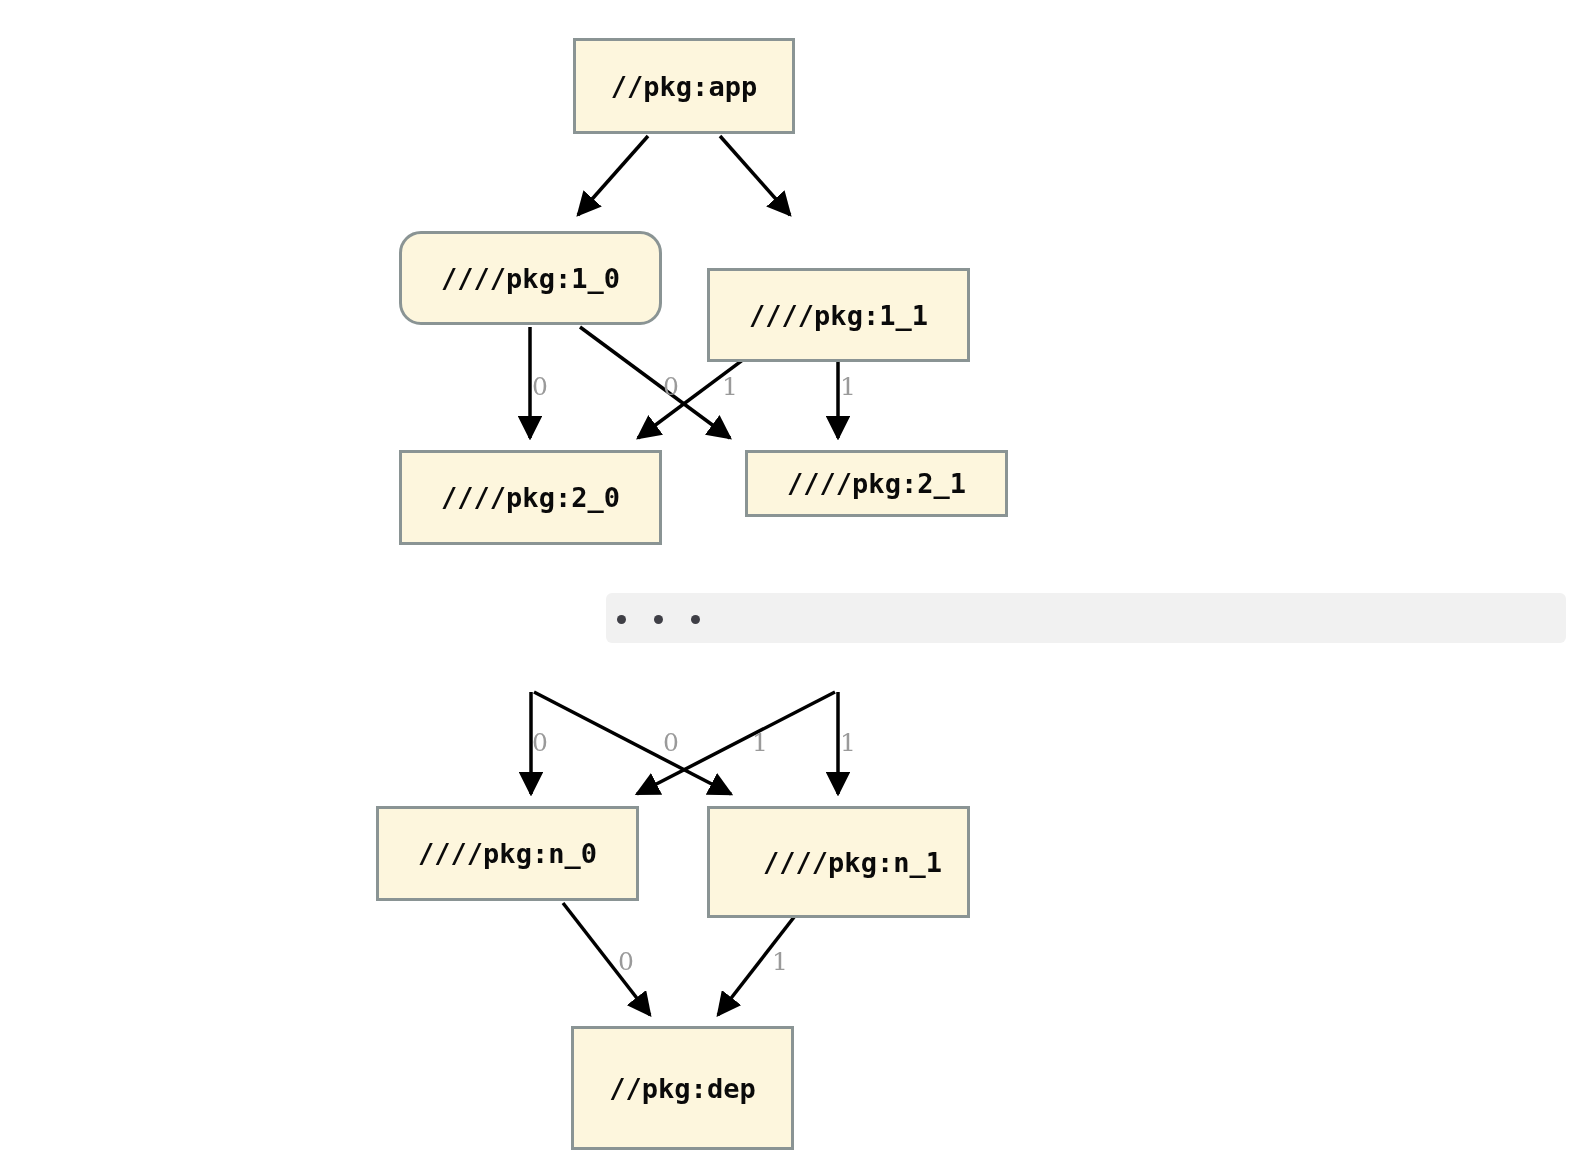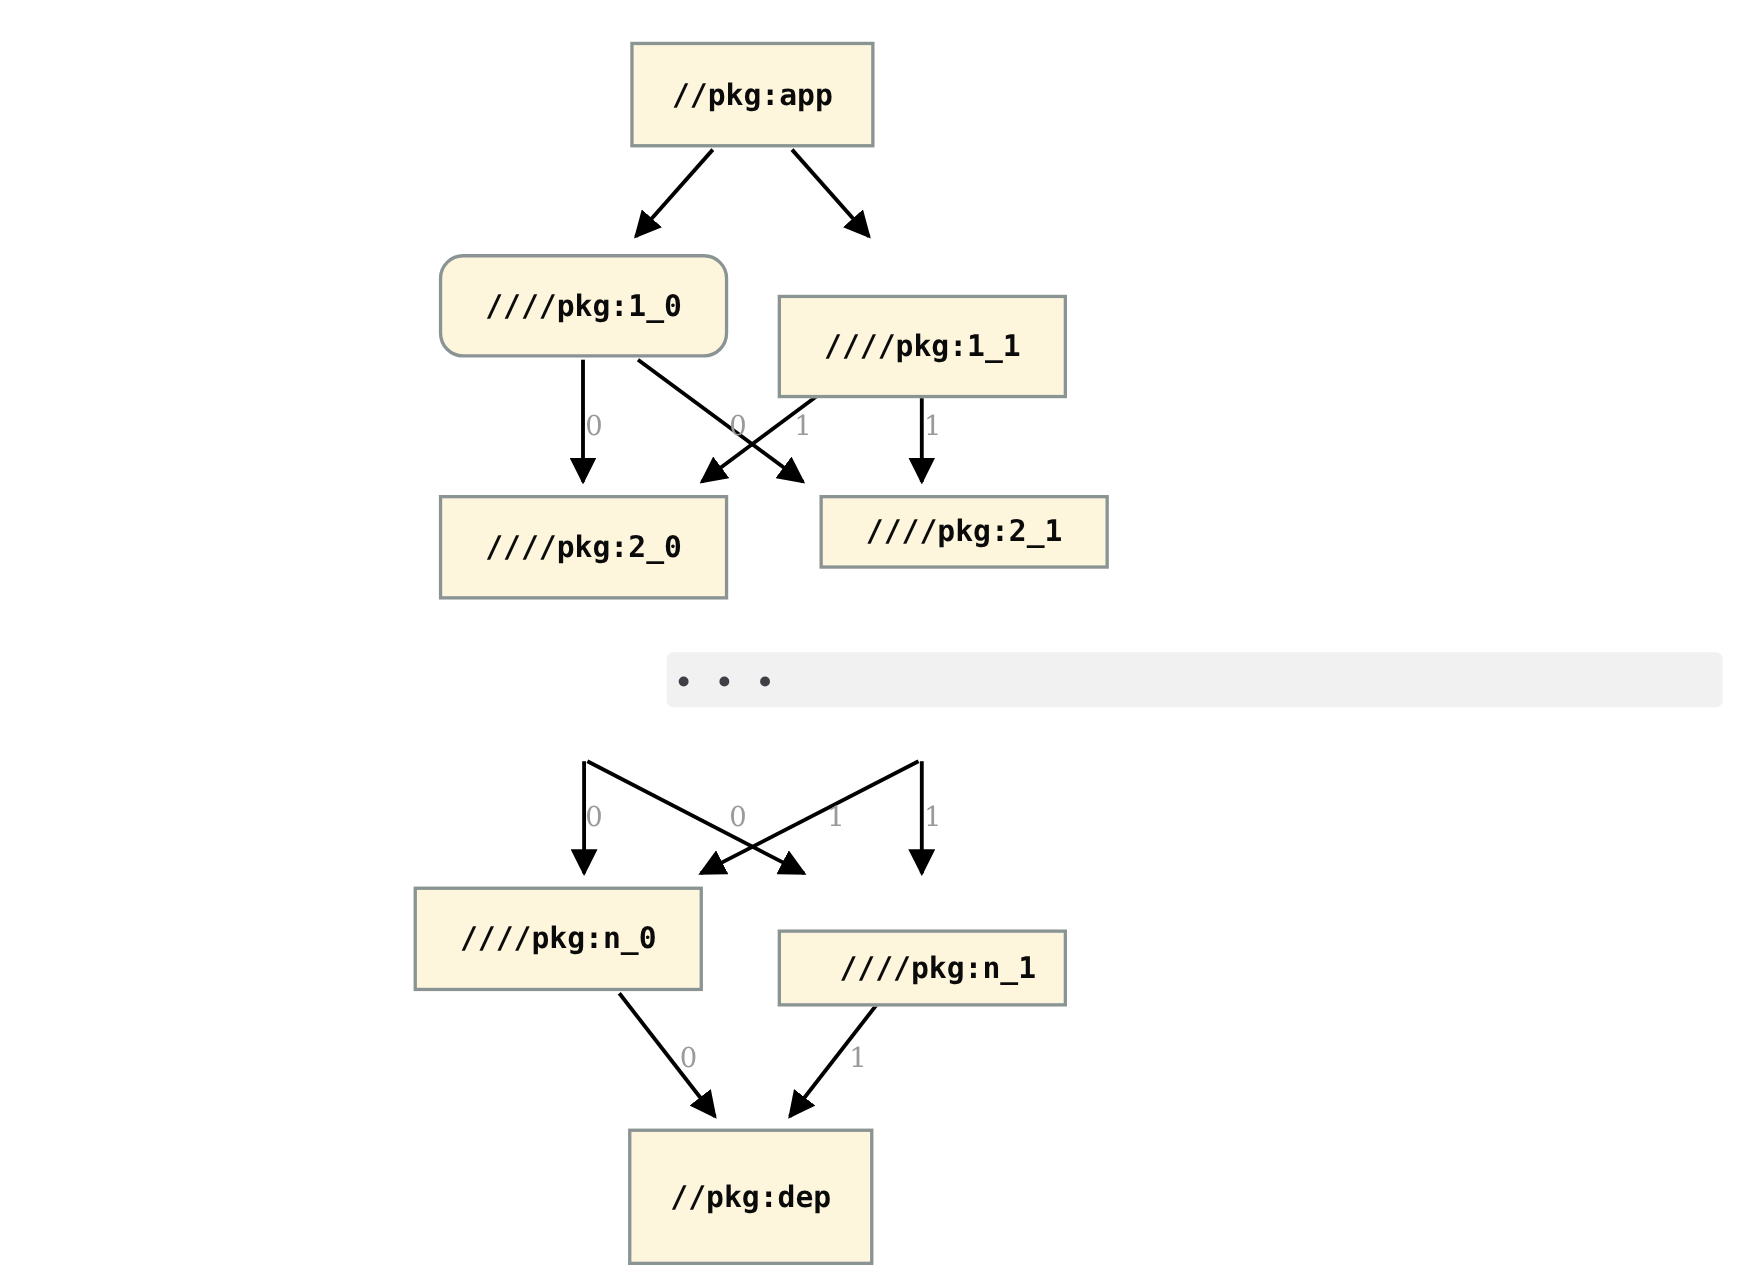--- a/index.html
+++ b/index.html
@@ -134,21 +134,21 @@
 </div>
 
 <div class="node-box" style="left:745px; top:450px; width:263px; height:67px;">
   <span class="node-label">////pkg:2_1</span>
 </div>
 
 <div class="node-box" style="left:376px; top:806px; width:263px; height:95px;">
   <span class="node-label">////pkg:n_0</span>
 </div>
 
-<div class="node-box" style="left:707px; top:845px; width:263px; height:70px;padding-left:28px;">
+<div class="node-box" style="left:707px; top:806px; width:263px; height:112px;padding-left:28px;">
   <span class="node-label">////pkg:n_1</span>
 </div>
 
 <div class="node-box" style="left:571px; top:1026px; width:223px; height:124px;">
   <span class="node-label">//pkg:dep</span>
 </div>
 
 <span class="edge-label" style="left:532px; top:372px;">0</span>
 <span class="edge-label" style="left:663px; top:372px;">0</span>
 <span class="edge-label" style="left:722px; top:372px;">1</span>

